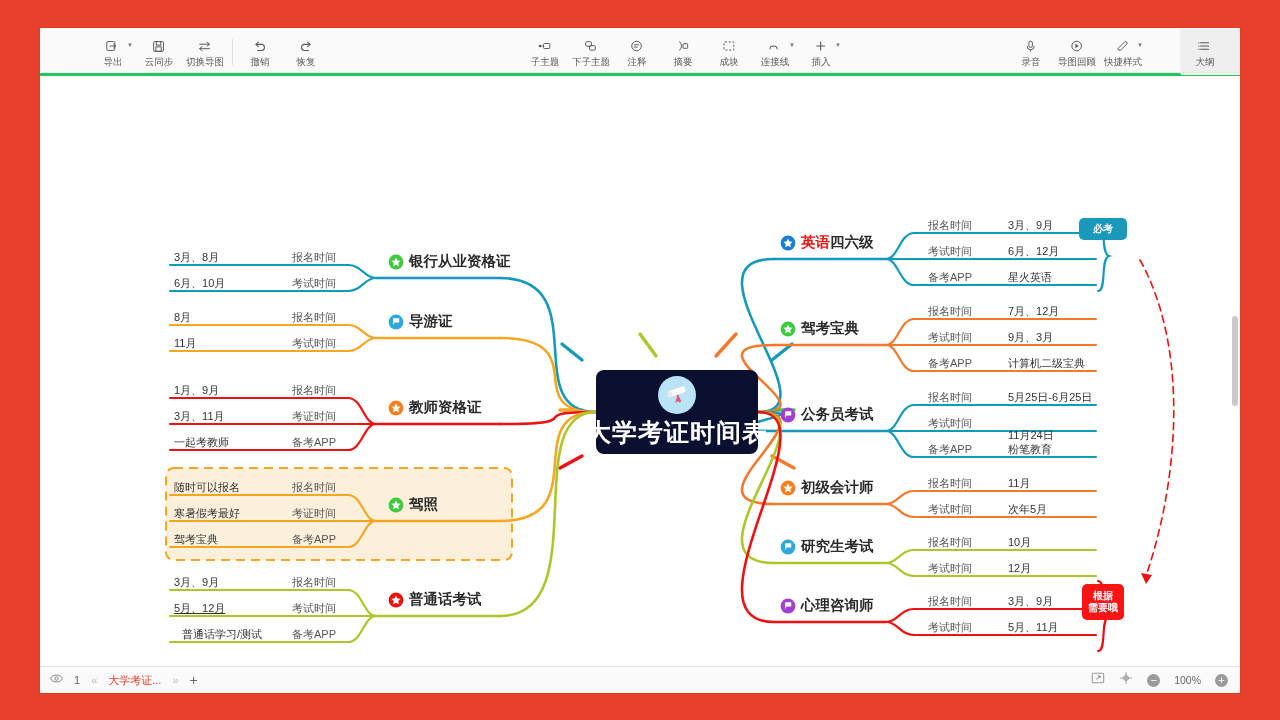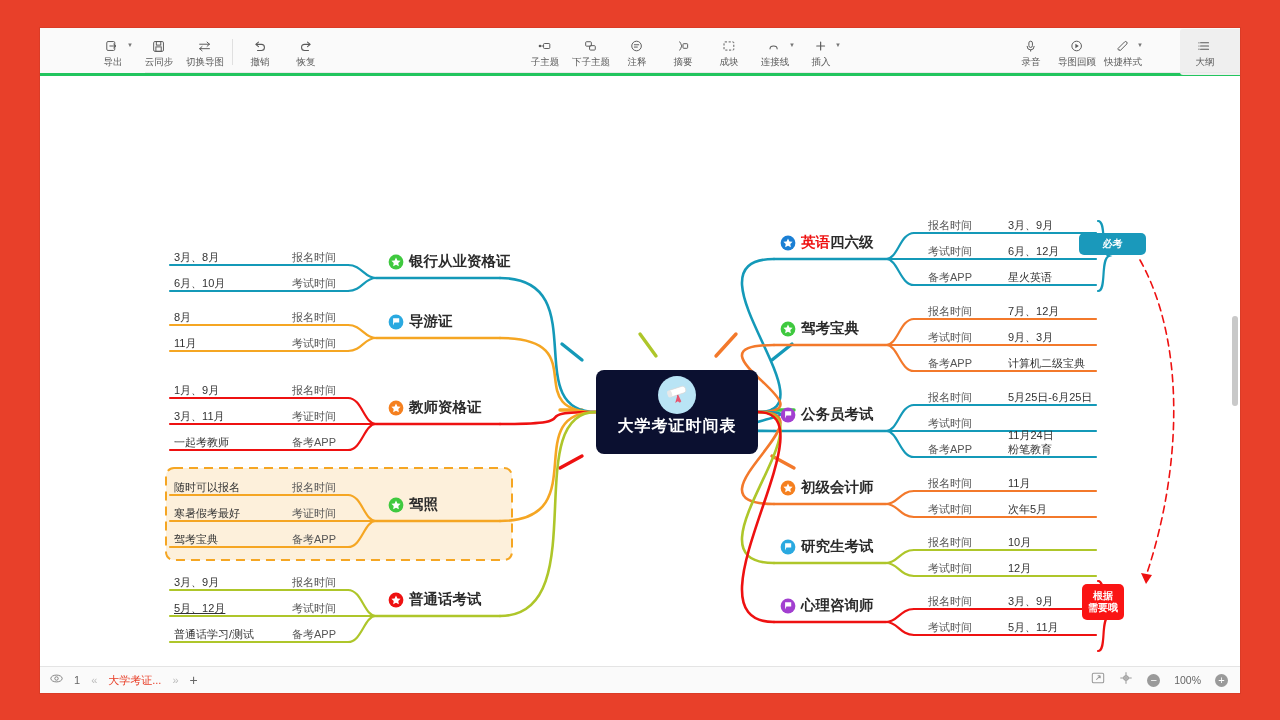--- a/index.html
+++ b/index.html
@@ -42,21 +42,21 @@
   .central {
     width:162px; height:84px; background:#0b1030; border-radius:8px;
     display:flex; flex-direction:column; align-items:center; justify-content:flex-start;
     padding-top:6px;
   }
   .central .disc {
     width:38px; height:38px; border-radius:50%; background:#b9e4f5;
     display:flex; align-items:center; justify-content:center;
   }
   .central .ttl {
-    color:#fff; font-size:16px; font-weight:bold; letter-spacing:1px; margin-top:2px;
+    color:#fff; font-size:25px; font-weight:bold; letter-spacing:1px; margin-top:2px;
     font-family:"DejaVu Sans","Liberation Sans",sans-serif;
   }
 
   
   .topic { display:flex; align-items:center; font-size:14.5px; font-weight:bold; color:#2b2b2b; }
   .topic .badge { width:16px; height:16px; margin-right:5px; flex:0 0 auto; }
 
   
   .leaf { font-size:11px; color:#333; line-height:1; }
   .leaf.gray { color:#555; }
@@ -430,21 +430,21 @@
           <span class="badge"><svg width="16" height="16" viewBox="0 0 16 16">
               <circle cx="8" cy="8" r="7.4" fill="#a23fd0"></circle>
               <path d="M5.1 4.2h6.1v4.3H6.4l-1.3 2.9z" fill="#fff"></path>
             </svg></span>
           <span>心理咨询师</span>
         </div>
         <div class="node leaf gray" style="left: 888px; top: 520px;">报名时间</div>
         <div class="node leaf" style="left: 968px; top: 520px;">3月、9月</div>
         <div class="node leaf gray" style="left: 888px; top: 546px;">考试时间</div>
         <div class="node leaf" style="left: 968px; top: 546px;">5月、11月</div>
-        <div class="node tag" style="left: 1039px; top: 157px; width: 67px; height: 22px; background: rgb(26, 153, 187);">
+        <div class="node tag" style="left: 1039px; top: 142px; width: 48px; height: 22px; background: rgb(26, 153, 187);">
           <span>必考</span>
         </div>
         <div class="node tag" style="left: 1042px; top: 508px; width: 42px; height: 36px; background: rgb(250, 20, 20); flex-direction: column;">
           <span>根据</span>
           <span>需要哦</span>
         </div>
         <div class="node topic" style="left: 348px; top: 176px;">
           <span class="badge"><svg width="16" height="16" viewBox="0 0 16 16">
               <circle cx="8" cy="8" r="7.4" fill="#3fc93f"></circle>
               <path d="M8 3.5l1.42 2.88 3.18.46-2.3 2.24.54 3.17L8 10.75l-2.84 1.5.54-3.17-2.3-2.24 3.18-.46z" fill="#fff"></path>
@@ -497,21 +497,21 @@
               <circle cx="8" cy="8" r="7.4" fill="#ee1111"></circle>
               <path d="M8 3.5l1.42 2.88 3.18.46-2.3 2.24.54 3.17L8 10.75l-2.84 1.5.54-3.17-2.3-2.24 3.18-.46z" fill="#fff"></path>
             </svg></span>
           <span>普通话考试</span>
         </div>
         <div class="node leaf gray" style="left: 252px; top: 501px;">报名时间</div>
         <div class="node leaf" style="left: 134px; top: 501px;">3月、9月</div>
         <div class="node leaf gray" style="left: 252px; top: 527px;">考试时间</div>
         <div class="node leaf" style="left: 134px; top: 527px; text-decoration: underline;">5月、12月</div>
         <div class="node leaf gray" style="left: 252px; top: 553px;">备考APP</div>
-        <div class="node leaf" style="left: 134px; top: 553px;">普通话学习/测试</div>
+        <div class="node leaf" style="left: 142px; top: 553px;">普通话学习/测试</div>
       </div>
 
     <div class="hscroll-track"></div>
     <div class="hscroll"></div>
     <div class="vscroll"></div>
   </div>
 
   <div class="status">
     <div class="st-left">
       <span>

